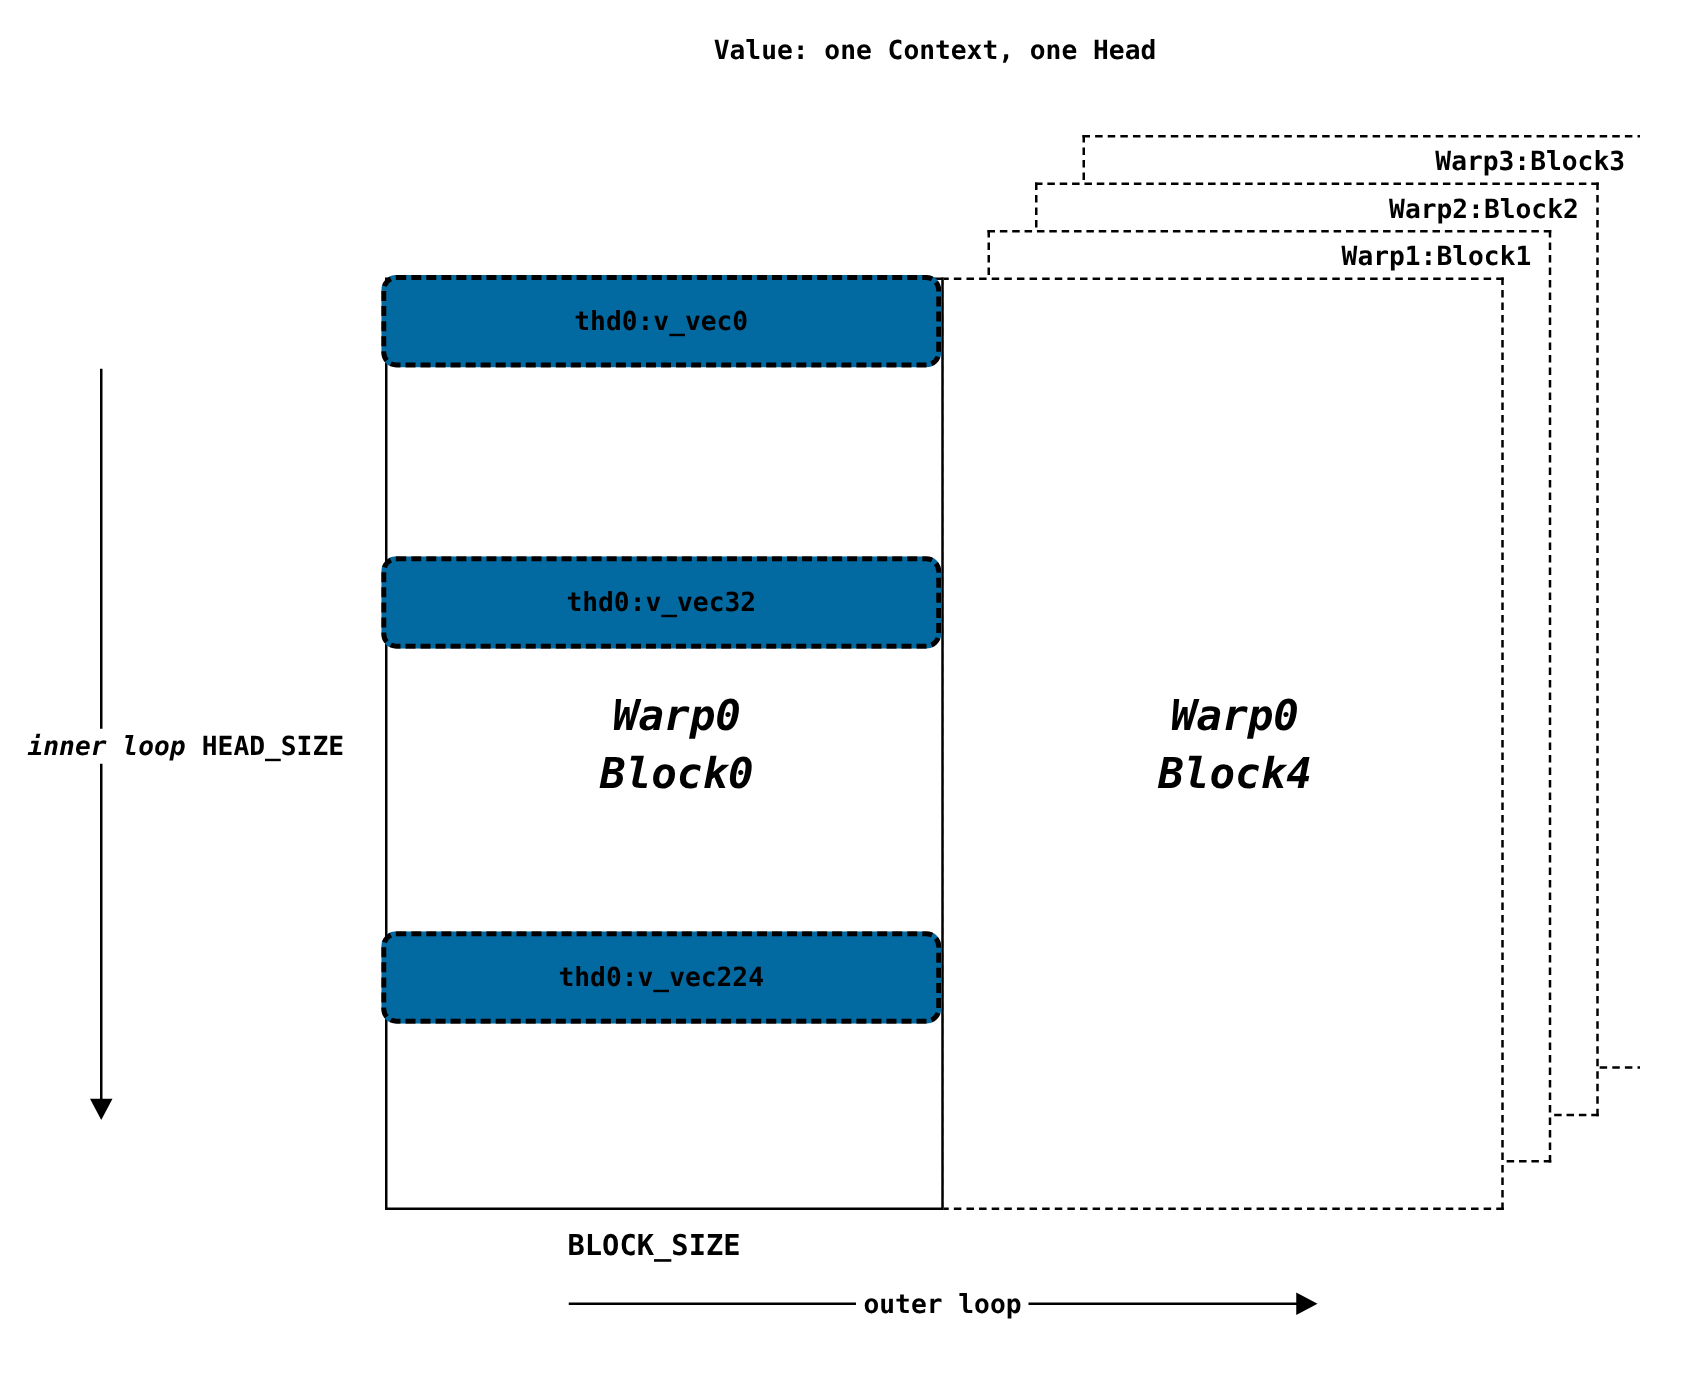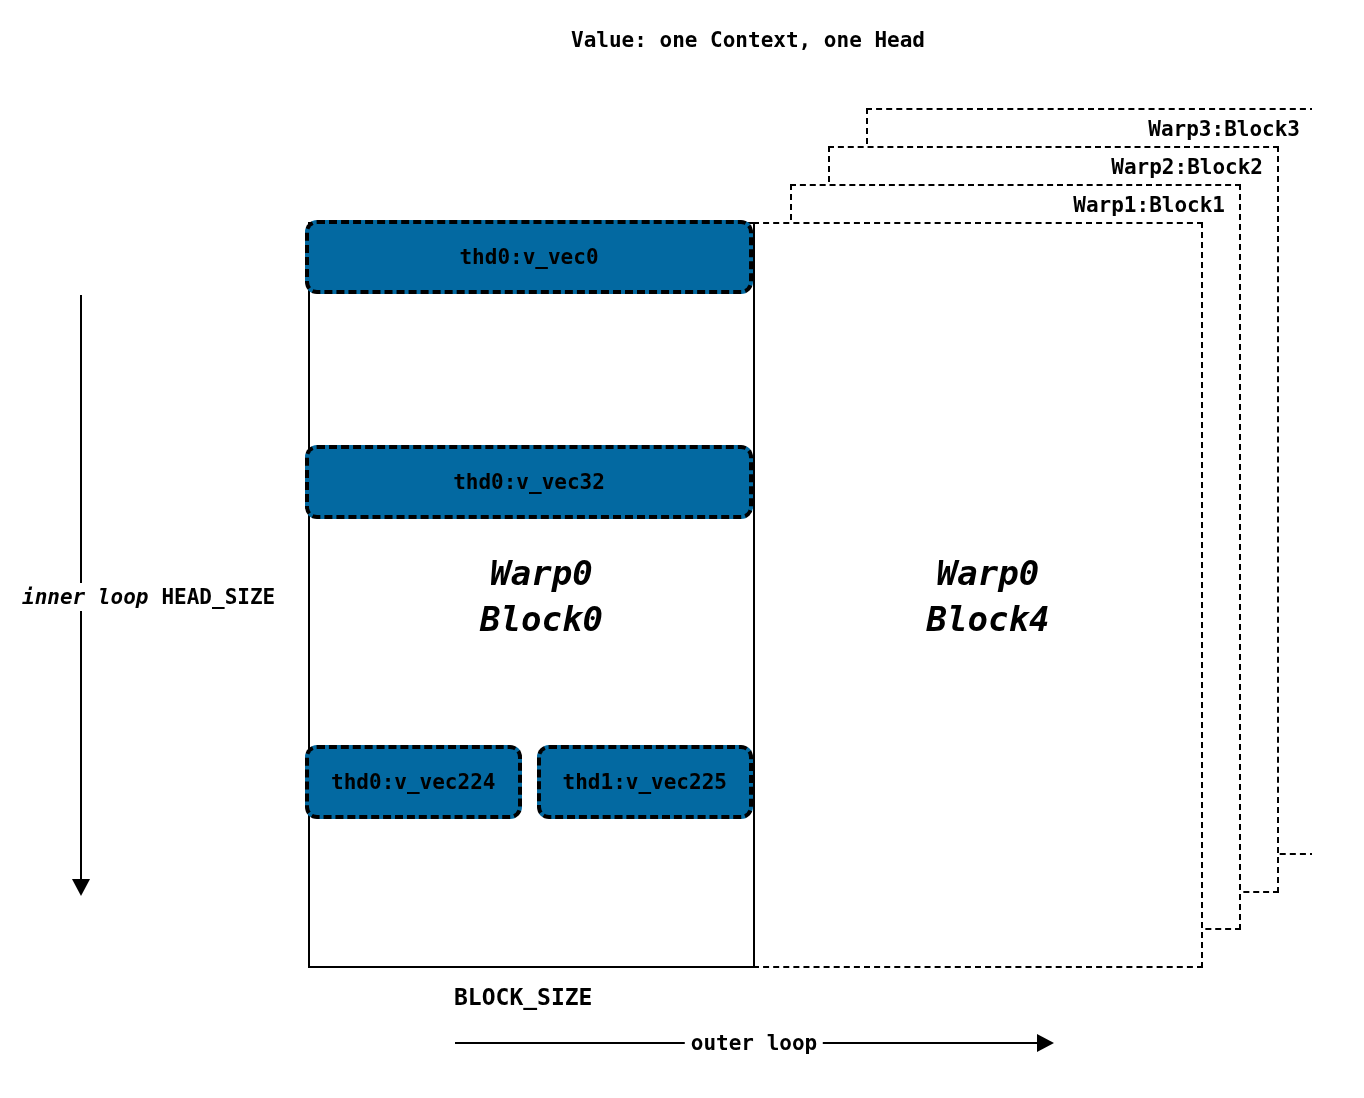--- a/index.html
+++ b/index.html
@@ -157,23 +157,20 @@
     </div>
     <div class="thd-row row2">
       <div class="thd-cell">
         <span>thd0:v_vec32</span>
       </div>
     </div>
     <div class="thd-row row3">
       <div class="thd-cell">
         <span>thd0:v_vec224</span>
       </div>
-      <div class="thd-cell">
-        <span>thd1:v_vec225</span>
-      </div>
     </div>
     <div class="big-label">
       <div>Warp0</div>
       <div>Block0</div>
     </div>
   </div>
 
   <div class="vline"></div>
   <div class="vhead"></div>
   <div class="inner-label">

